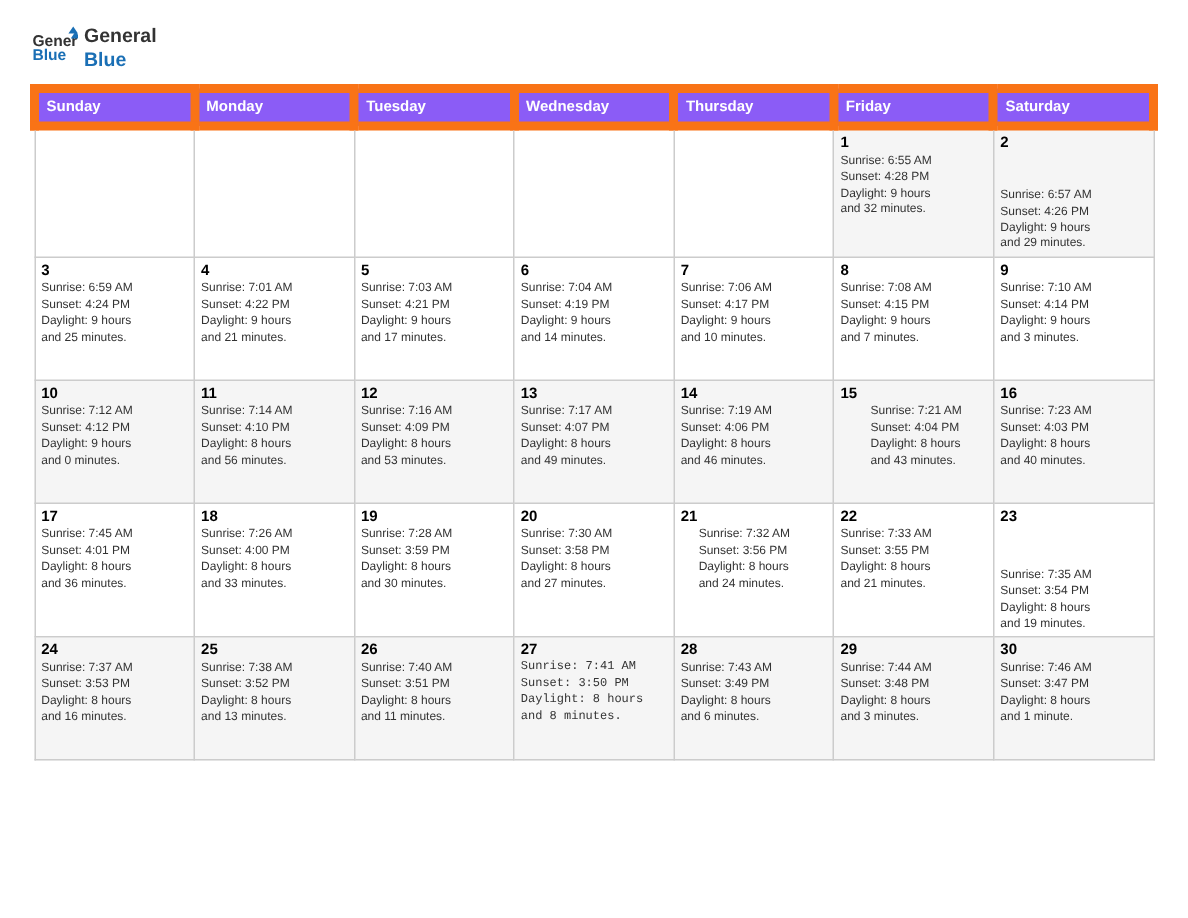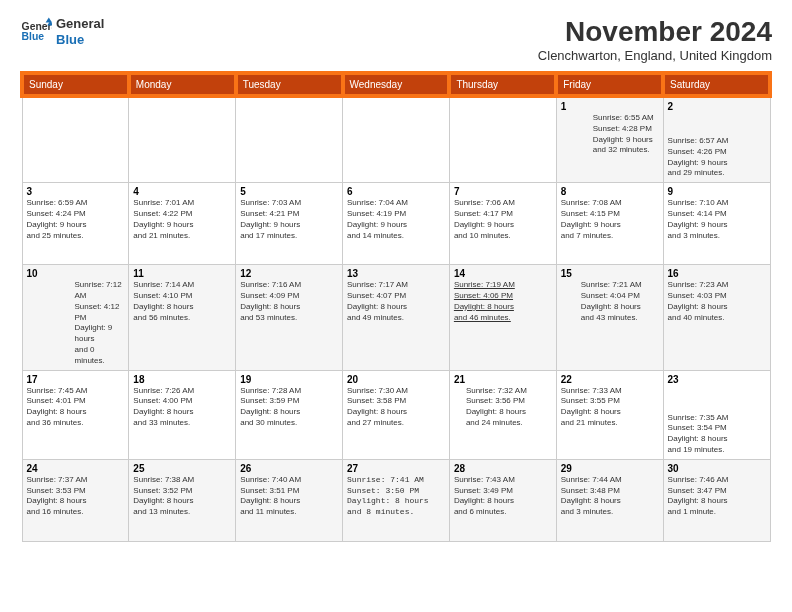--- a/index.html
+++ b/index.html
@@ -42,27 +42,27 @@
       font-size: 13px;
       color: #333;
       font-weight: normal;
     }
     .calendar {
       width: 100%;
       border-collapse: collapse;
       font-size: 9px;
     }
     .calendar th {
-      background-color: #c2410c;
+      background-color: #8b5cf6;
       color: #fff;
       text-align: left;
       padding: 4px 5px;
       font-size: 10px;
-      font-weight: normal;
-      border: 4px solid #f97316;
+      font-weight: bold;
+      border: 6px solid #f97316;
     }
     .calendar td {
       border: 1px solid #ccc;
       vertical-align: top;
       padding: 3px 4px;
       width: calc(100% / 7);
       height: 82px;
       background: #fff;
     }
     .calendar tr:nth-child(odd) td {
@@ -96,24 +96,20 @@
         <text x="2" y="18" font-size="13" font-weight="bold" fill="#333">General</text>
         <text x="2" y="30" font-size="13" font-weight="bold" fill="#1a6fb5">Blue</text>
         <polygon points="32,8 40,8 36,2" fill="#1a6fb5"></polygon>
         <polygon points="34,12 42,12 38,6" fill="#1a6fb5"></polygon>
       </svg>
       <div style="display:flex; flex-direction:column; font-size:13px; font-weight:bold; line-height:1.2;">
         <span style="color:#333;">General</span>
         <span style="color:#1a6fb5;">Blue</span>
       </div>
     </div>
-    <div class="title-block">
-      <div class="month-title">November 2024</div>
-      <div class="location">Clenchwarton, England, United Kingdom</div>
-    </div>
   </div>
 
   <table class="calendar">
     <thead>
       <tr>
         <th>Sunday</th>
         <th>Monday</th>
         <th>Tuesday</th>
         <th>Wednesday</th>
         <th>Thursday</th>
@@ -123,21 +119,21 @@
     </thead>
     <tbody id="calendar-body">
     <tr>
           <td class="empty-cell"></td>
           <td class="empty-cell"></td>
           <td class="empty-cell"></td>
           <td class="empty-cell"></td>
           <td class="empty-cell"></td>
           <td>
             <span class="day-number">1</span>
-            <div class="day-info" style="white-space: pre-line; margin-left: 32px;">Sunrise: 6:55 AM
+            <div class="day-info" style="white-space: pre-line;">Sunrise: 6:55 AM
 Sunset: 4:28 PM
 Daylight: 9 hours
 and 32 minutes.</div>
           </td>
           <td>
             <span class="day-number">2</span>
             <div class="day-info" style="white-space: pre-line; margin-top: 24px;">Sunrise: 6:57 AM
 Sunset: 4:26 PM
 Daylight: 9 hours
 and 29 minutes.</div>
@@ -190,21 +186,21 @@
             <span class="day-number">9</span>
             <div class="day-info" style="white-space: pre-line;">Sunrise: 7:10 AM
 Sunset: 4:14 PM
 Daylight: 9 hours
 and 3 minutes.</div>
           </td>
         </tr>
         <tr>
           <td>
             <span class="day-number">10</span>
-            <div class="day-info" style="white-space: pre-line; margin-left: 48px;">Sunrise: 7:12 AM
+            <div class="day-info" style="white-space: pre-line;">Sunrise: 7:12 AM
 Sunset: 4:12 PM
 Daylight: 9 hours
 and 0 minutes.</div>
           </td>
           <td>
             <span class="day-number">11</span>
             <div class="day-info" style="white-space: pre-line;">Sunrise: 7:14 AM
 Sunset: 4:10 PM
 Daylight: 8 hours
 and 56 minutes.</div>
@@ -218,21 +214,21 @@
           </td>
           <td>
             <span class="day-number">13</span>
             <div class="day-info" style="white-space: pre-line;">Sunrise: 7:17 AM
 Sunset: 4:07 PM
 Daylight: 8 hours
 and 49 minutes.</div>
           </td>
           <td>
             <span class="day-number">14</span>
-            <div class="day-info" style="white-space: pre-line; text-decoration: underline;">Sunrise: 7:19 AM
+            <div class="day-info" style="white-space: pre-line;">Sunrise: 7:19 AM
 Sunset: 4:06 PM
 Daylight: 8 hours
 and 46 minutes.</div>
           </td>
           <td>
             <span class="day-number">15</span>
             <div class="day-info" style="white-space: pre-line; margin-left: 20px;">Sunrise: 7:21 AM
 Sunset: 4:04 PM
 Daylight: 8 hours
 and 43 minutes.</div>

